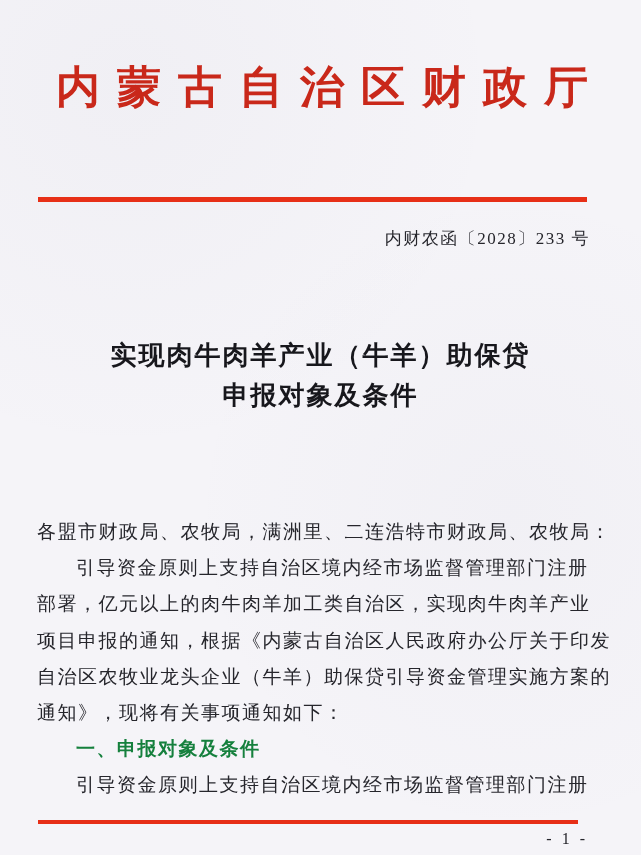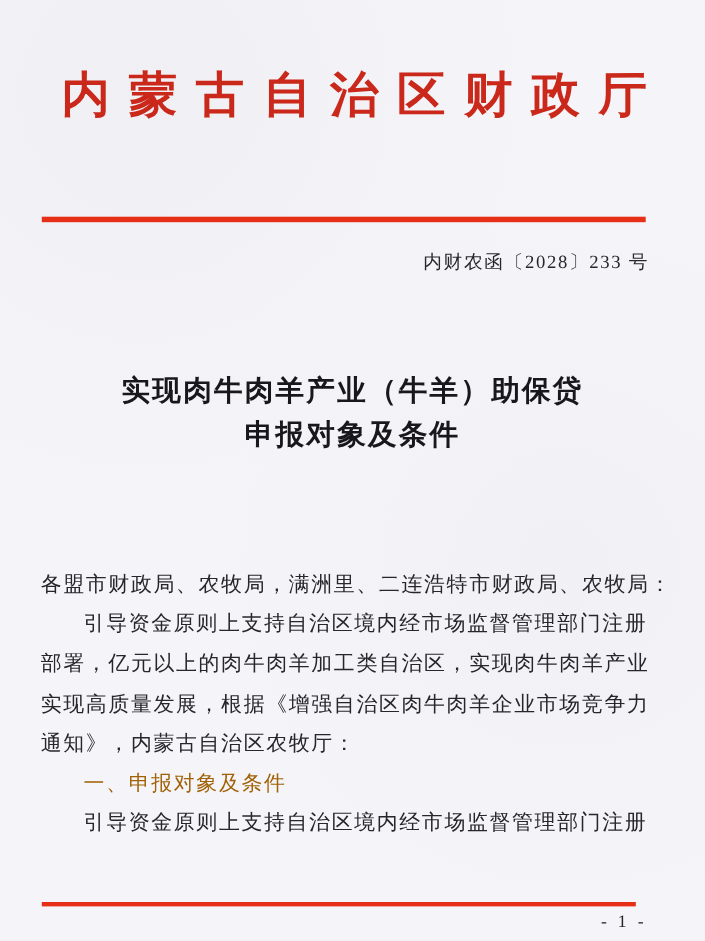--- a/index.html
+++ b/index.html
@@ -87,21 +87,21 @@
     width:548px;
     font-size:19px;
     line-height:36.2px;
     color:var(--text);
   }
   .body-line{
     white-space:nowrap;
     letter-spacing:1.5px;
   }
   .body-line.indent{ text-indent:39px; }
-  .body-line.bold{ font-weight:400; color:#a16207; }
+  .body-line.bold{ font-weight:700; color:#15803d; }
   .rule-bottom{
     position:absolute;
     top:820px;
     left:38px;
     width:540px;
     height:4px;
     background:var(--rule-red);
   }
   .page-number{
     position:absolute;
@@ -128,22 +128,23 @@
 
   <div class="doc-title">
     <div class="title-line">实现肉牛肉羊产业（牛羊）助保贷</div>
     <div class="title-line">申报对象及条件</div>
   </div>
 
   <div class="doc-body">
     <div class="body-line">各盟市财政局、农牧局，满洲里、二连浩特市财政局、农牧局：</div>
     <div class="body-line indent">引导资金原则上支持自治区境内经市场监督管理部门注册</div>
     <div class="body-line">部署，亿元以上的肉牛肉羊加工类自治区，实现肉牛肉羊产业</div>
-    <div class="body-line">实现高质量发展，根据《增强自治区肉牛肉羊企业市场竞争力</div>
-    <div class="body-line">通知》，内蒙古自治区农牧厅：</div>
+    <div class="body-line">项目申报的通知，根据《内蒙古自治区人民政府办公厅关于印发</div>
+    <div class="body-line">自治区农牧业龙头企业（牛羊）助保贷引导资金管理实施方案的</div>
+    <div class="body-line">通知》，现将有关事项通知如下：</div>
     <div class="body-line indent bold">一、申报对象及条件</div>
     <div class="body-line indent">引导资金原则上支持自治区境内经市场监督管理部门注册</div>
   </div>
 
   <div class="rule-bottom"></div>
 
   <div class="page-number">- 1 -</div>
 
 </div>
 

